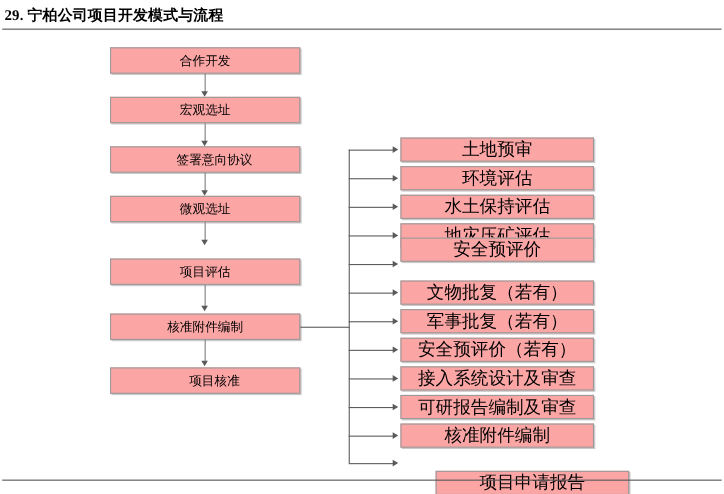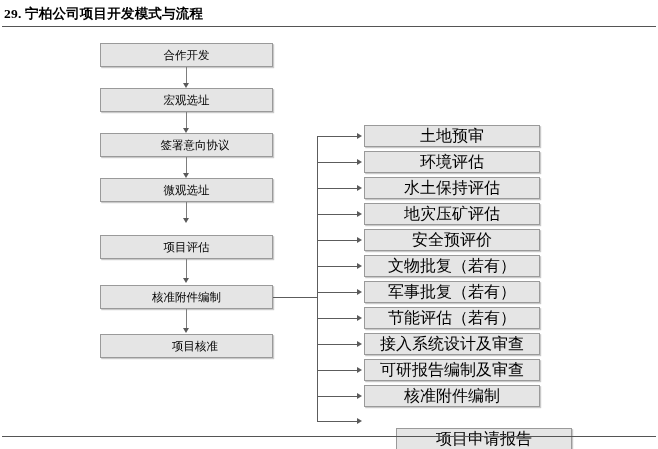--- a/index.html
+++ b/index.html
@@ -62,21 +62,21 @@
   .diagram {
     position: absolute;
     left: 0;
     top: 0;
     width: 658px;
     height: 436px;
   }
   .node {
     position: absolute;
     box-sizing: border-box;
-    background: #e5e5e5;
+    background: #fca5a5;
     border: 1px solid #9a9a9a;
     box-shadow: 1.2px 1.2px 0 0 #c9c9c9;
     display: flex;
     align-items: center;
     justify-content: center;
     color: #000000;
     white-space: nowrap;
   }
   .node.left-node {
     width: 173px;
@@ -215,31 +215,31 @@
     </div>
     <div class="node right-node" style="left:364px; top:151px;">
       <span>环境评估</span>
     </div>
     <div class="node right-node" style="left:364px; top:177px;">
       <span>水土保持评估</span>
     </div>
     <div class="node right-node" style="left:364px; top:203px;">
       <span>地灾压矿评估</span>
     </div>
-    <div class="node right-node" style="left:364px; top:229px;">
+    <div class="node right-node" style="left:364px; top:216px;">
       <span>安全预评价</span>
     </div>
     <div class="node right-node" style="left:364px; top:255px;">
       <span>文物批复（若有）</span>
     </div>
     <div class="node right-node" style="left:364px; top:281px;">
       <span>军事批复（若有）</span>
     </div>
     <div class="node right-node" style="left:364px; top:307px;">
-      <span>节能评估（若有）</span>
+      <span>安全预评价（若有）</span>
     </div>
     <div class="node right-node" style="left:364px; top:333px;">
       <span>接入系统设计及审查</span>
     </div>
     <div class="node right-node" style="left:364px; top:359px;">
       <span>可研报告编制及审查</span>
     </div>
     <div class="node right-node" style="left:364px; top:385px;">
       <span>核准附件编制</span>
     </div>

